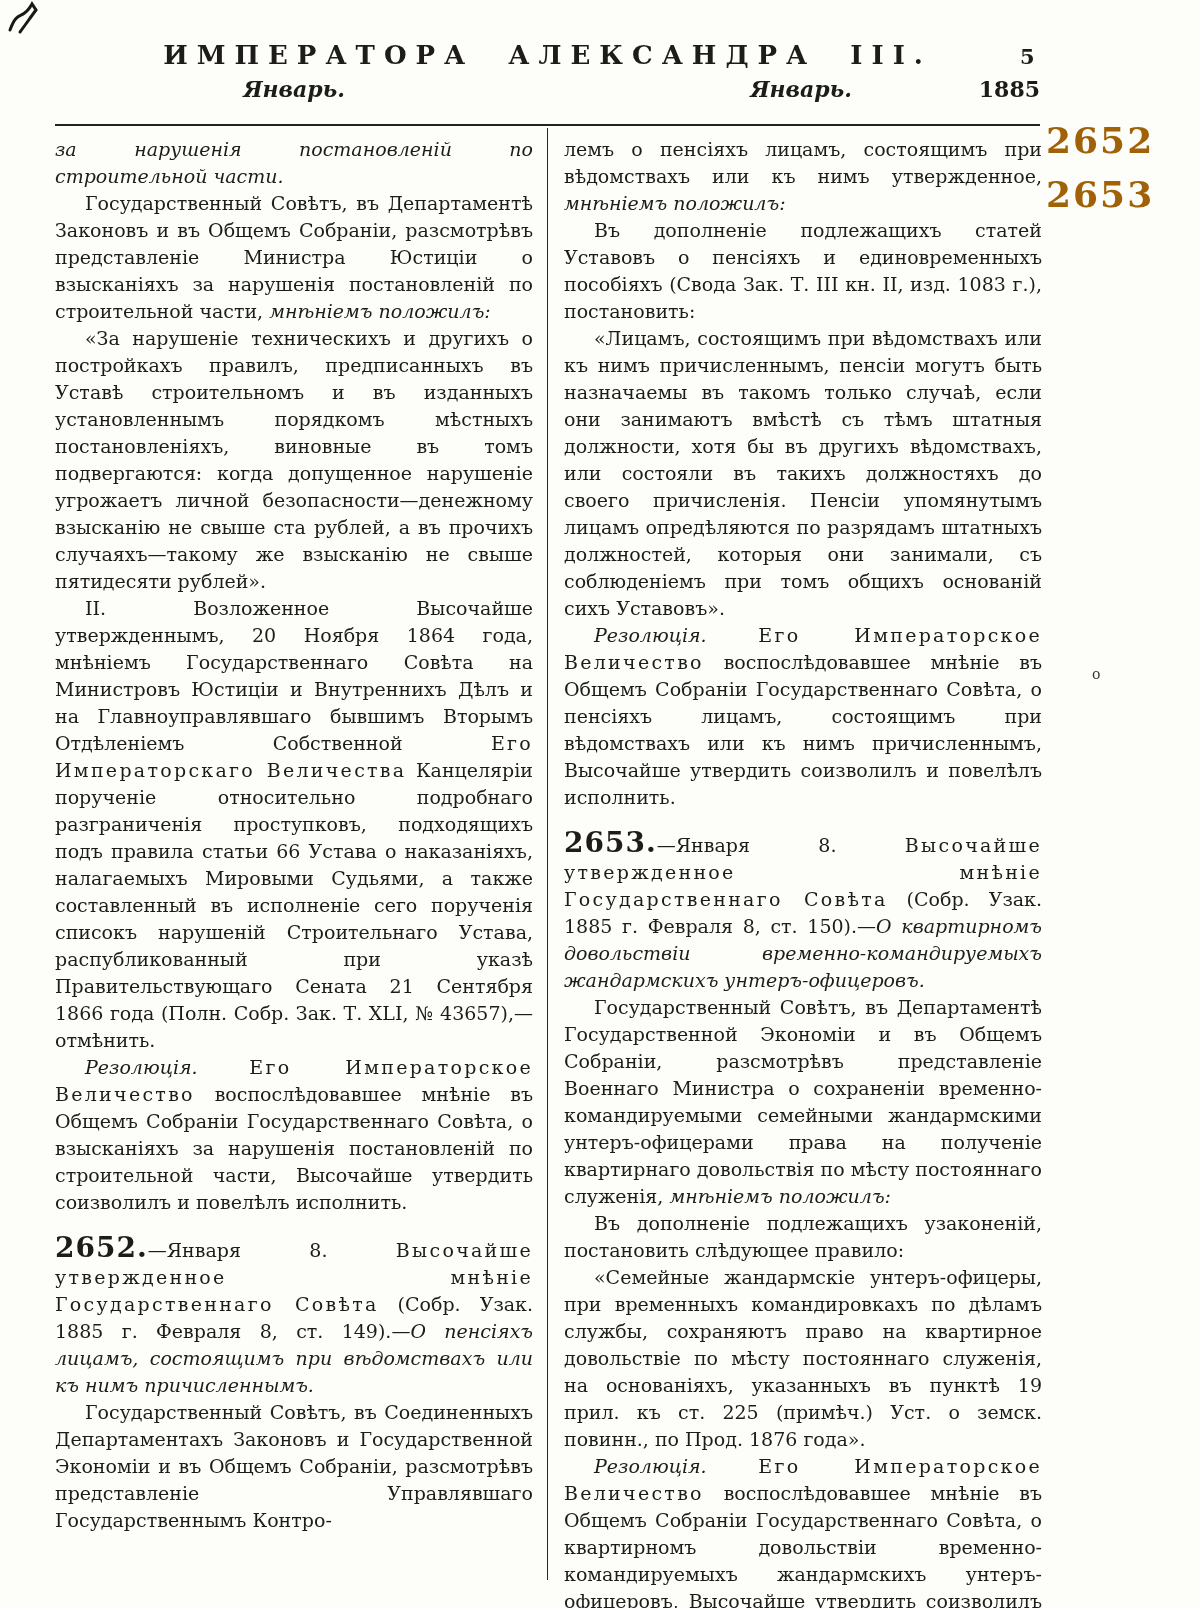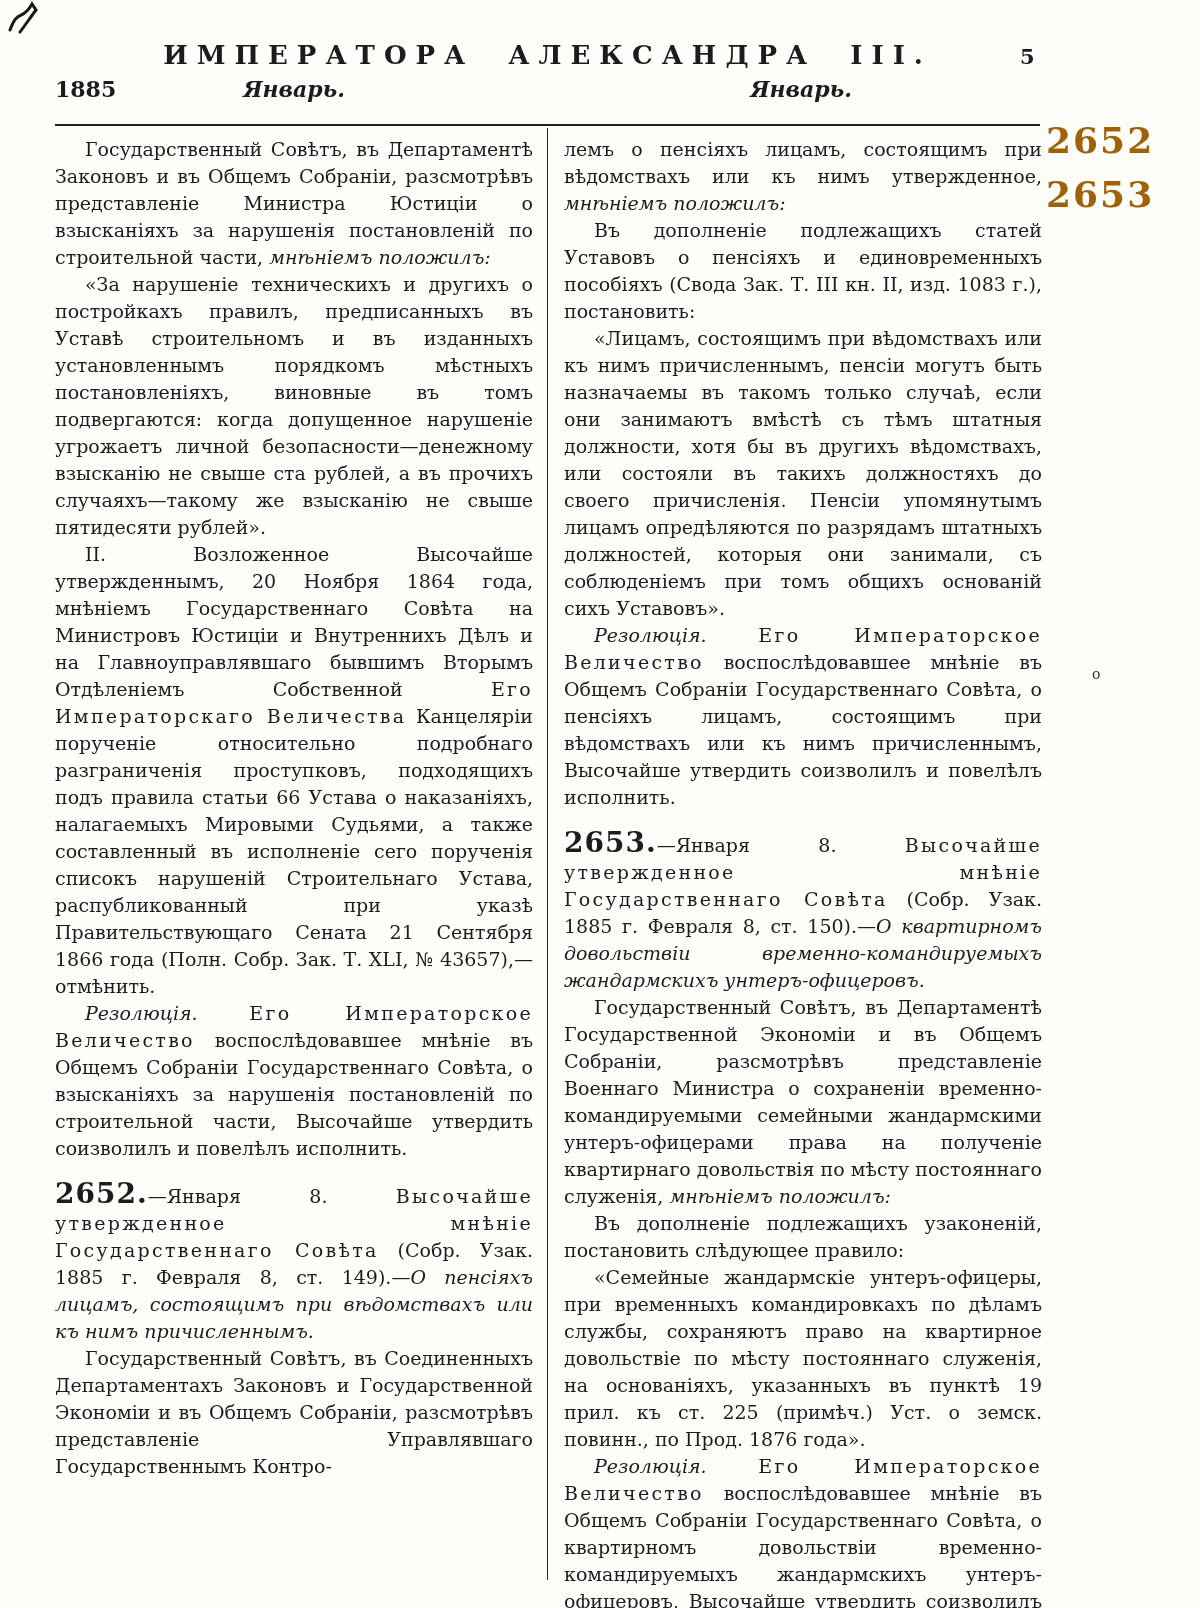--- a/index.html
+++ b/index.html
@@ -58,21 +58,21 @@
     font-style: italic;
     font-weight: bold;
   }
   .subheader .month.left { left: 0; }
   .subheader .month.right { right: 0; }
   .subheader .year {
     position: absolute;
     top: 0;
     left: 0;
     width: 100%;
-    text-align: left;
+    text-align: right;
     font-weight: bold;
   }
   .rule {
     position: absolute;
     top: 124px;
     left: 55px;
     width: 985px;
     height: 2px;
     background: #26231f;
   }
@@ -144,20 +144,21 @@
 
   <div class="subheader">
     <span class="month left">Январь.</span>
     <span class="year">1885</span>
     <span class="month right">Январь.</span>
   </div>
 
   <div class="rule"></div>
 
   <div class="col left-col">
+      <p class="para"><span class="seg-italic">за нарушенія постановленій по строительной части.</span></p>
       <p class="para indent"><span class="seg-normal">Государственный Совѣтъ, въ Департаментѣ Законовъ и въ Общемъ Собраніи, разсмотрѣвъ представленіе Министра Юстиціи о взысканіяхъ за нарушенія постановленій по строительной части, </span><span class="seg-italic">мнѣніемъ положилъ:</span></p>
       <p class="para indent"><span class="seg-normal">«За нарушеніе техническихъ и другихъ о постройкахъ правилъ, предписанныхъ въ Уставѣ строительномъ и въ изданныхъ установленнымъ порядкомъ мѣстныхъ постановленіяхъ, виновные въ томъ подвергаются: когда допущенное нарушеніе угрожаетъ личной безопасности—денежному взысканію не свыше ста рублей, а въ прочихъ случаяхъ—такому же взысканію не свыше пятидесяти рублей».</span></p>
       <p class="para indent"><span class="seg-normal">II. Возложенное Высочайше утвержденнымъ, 20 Ноября 1864 года, мнѣніемъ Государственнаго Совѣта на Министровъ Юстиціи и Внутреннихъ Дѣлъ и на Главноуправлявшаго бывшимъ Вторымъ Отдѣленіемъ Собственной </span><span class="seg-spaced">Его Императорскаго Величества</span><span class="seg-normal"> Канцеляріи порученіе относительно подробнаго разграниченія проступковъ, подходящихъ подъ правила статьи 66 Устава о наказаніяхъ, налагаемыхъ Мировыми Судьями, а также составленный въ исполненіе сего порученія списокъ нарушеній Строительнаго Устава, распубликованный при указѣ Правительствующаго Сената 21 Сентября 1866 года (Полн. Собр. Зак. Т. XLI, № 43657),—отмѣнить.</span></p>
       <p class="para indent"><span class="seg-italic">Резолюція.</span><span class="seg-normal"> </span><span class="seg-spaced">Его Императорское Величество</span><span class="seg-normal"> воспослѣдовавшее мнѣніе въ Общемъ Собраніи Государственнаго Совѣта, о взысканіяхъ за нарушенія постановленій по строительной части, Высочайше утвердить соизволилъ и повелѣлъ исполнить.</span></p>
       <p class="para space-before"><span class="seg-artnum">2652.</span><span class="seg-normal">—Января 8. </span><span class="seg-spaced">Высочайше утвержденное мнѣніе Государственнаго Совѣта</span><span class="seg-normal"> (Собр. Узак. 1885 г. Февраля 8, ст. 149).—</span><span class="seg-italic">О пенсіяхъ лицамъ, состоящимъ при вѣдомствахъ или къ нимъ причисленнымъ.</span></p>
       <p class="para indent"><span class="seg-normal">Государственный Совѣтъ, въ Соединенныхъ Департаментахъ Законовъ и Государственной Экономіи и въ Общемъ Собраніи, разсмотрѣвъ представленіе Управлявшаго Государственнымъ Контро-</span></p>
     </div>
   <div class="divider"></div>
   <div class="col right-col">
       <p class="para"><span class="seg-normal">лемъ о пенсіяхъ лицамъ, состоящимъ при вѣдомствахъ или къ нимъ утвержденное, </span><span class="seg-italic">мнѣніемъ положилъ:</span></p>

